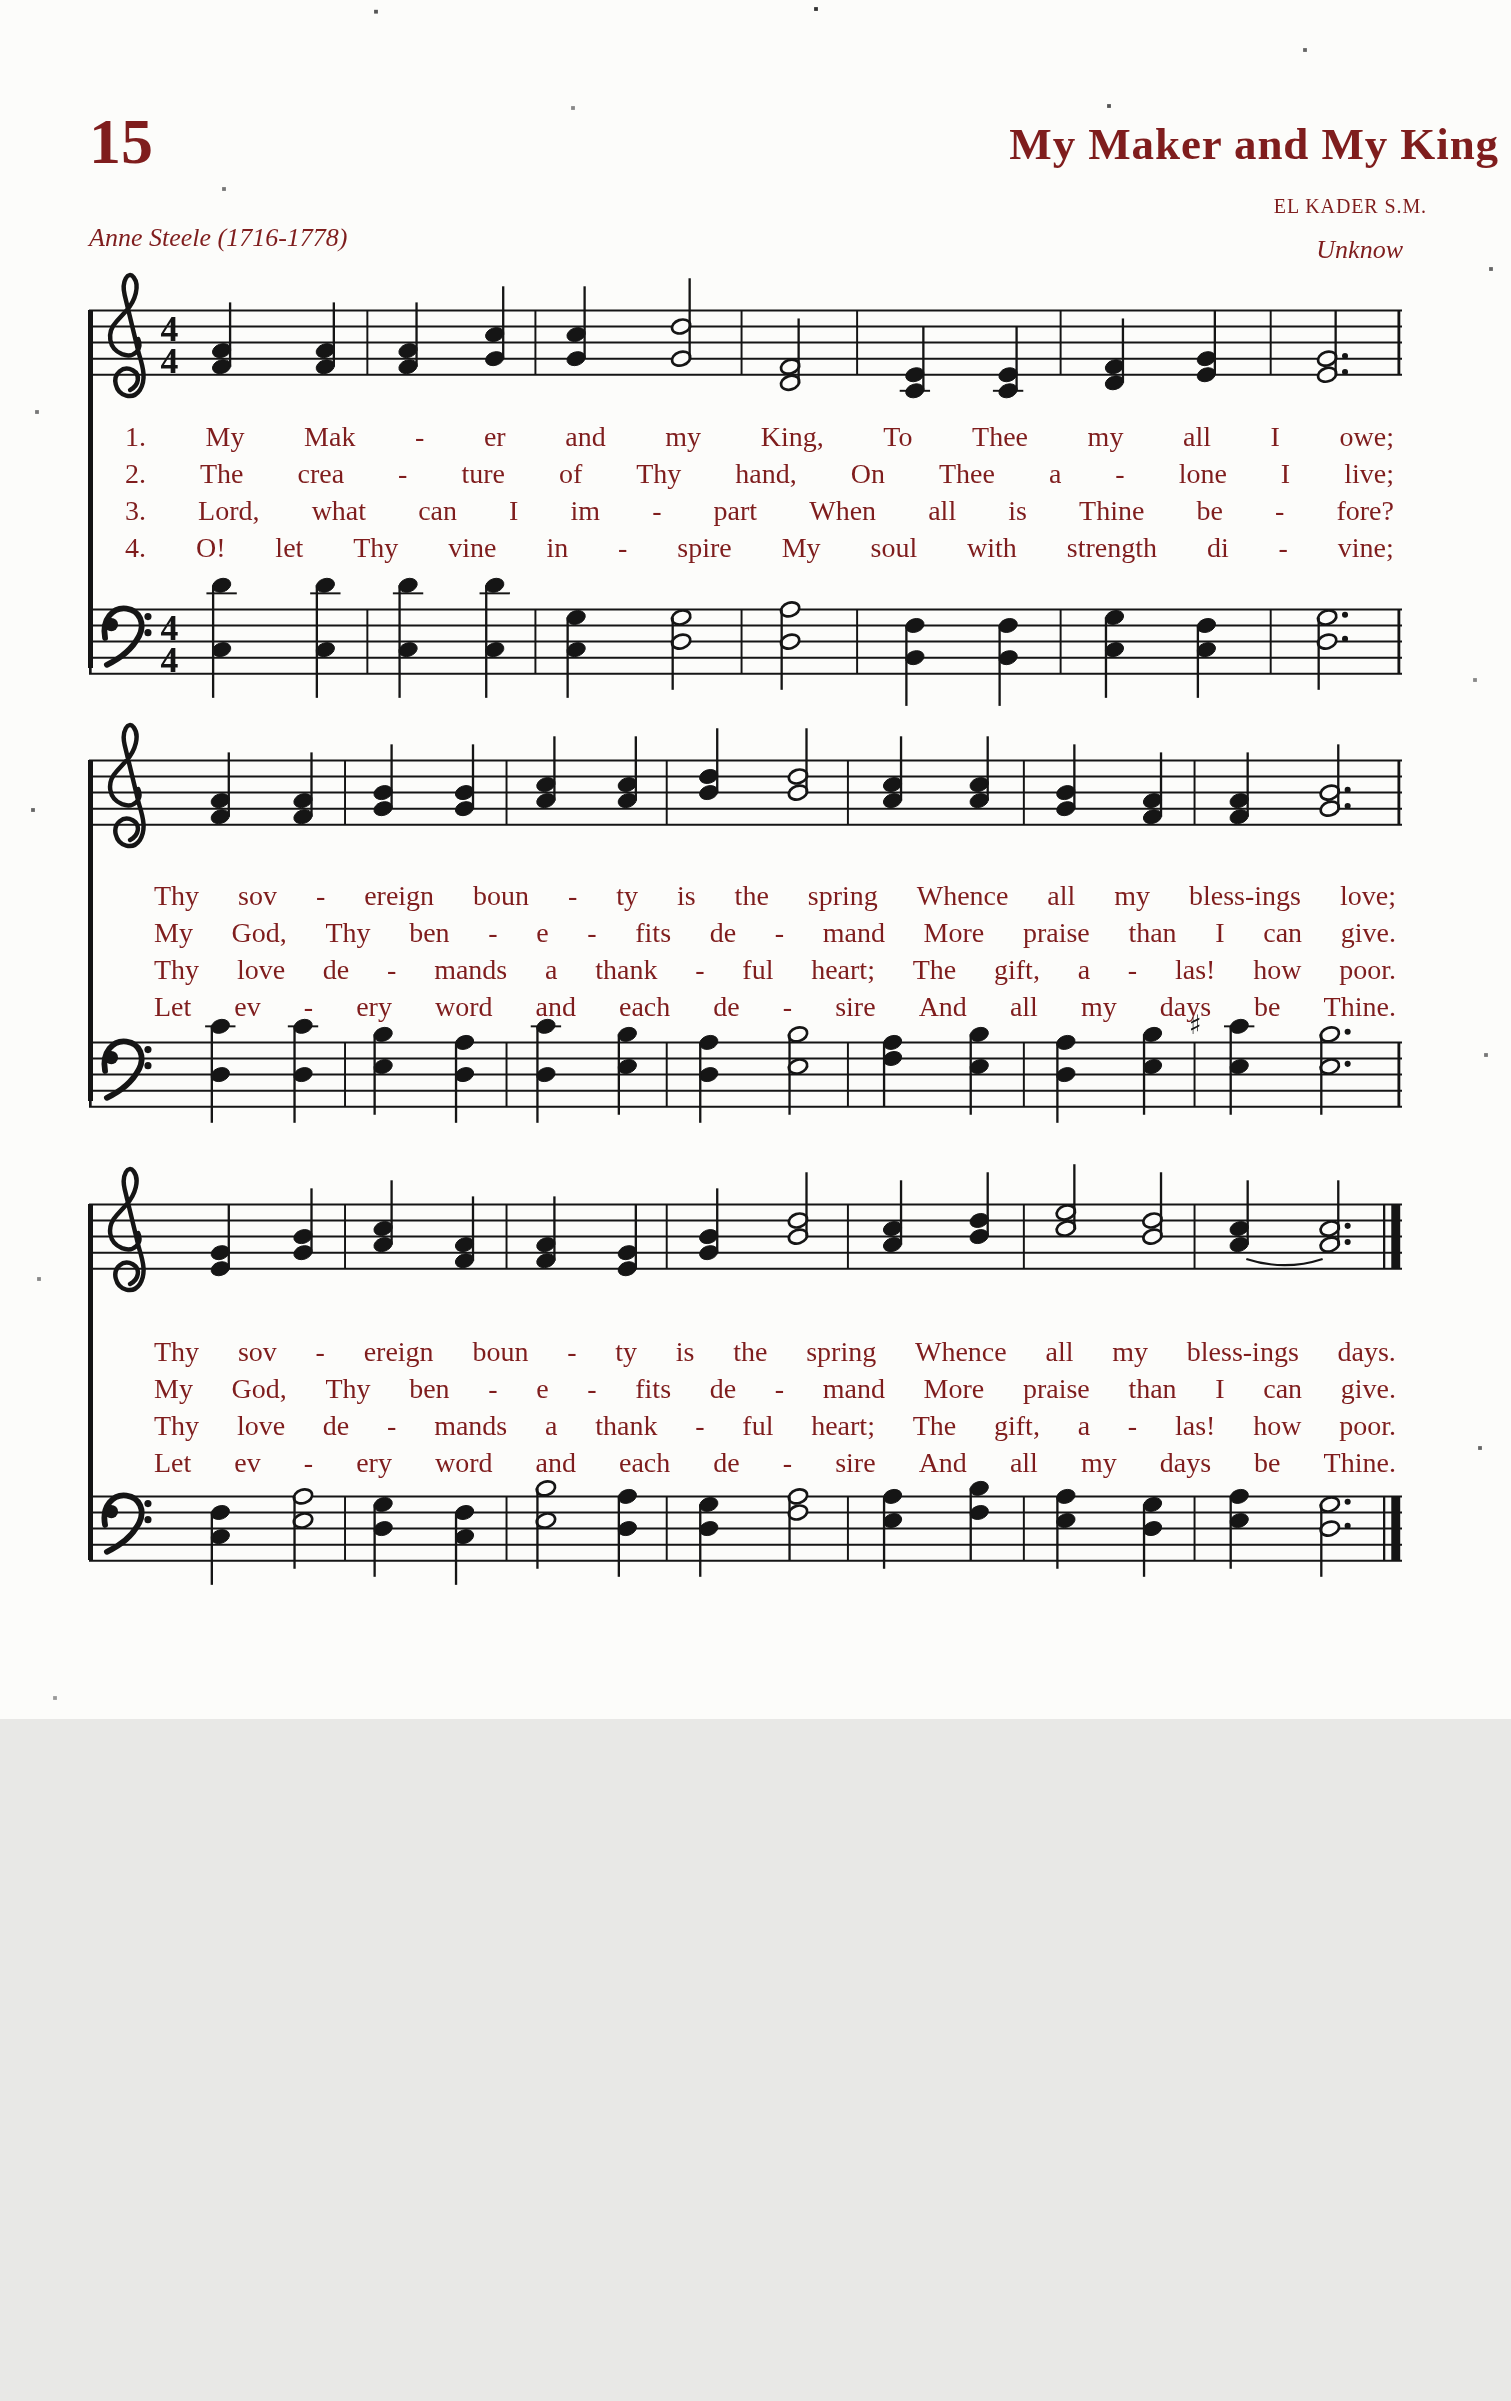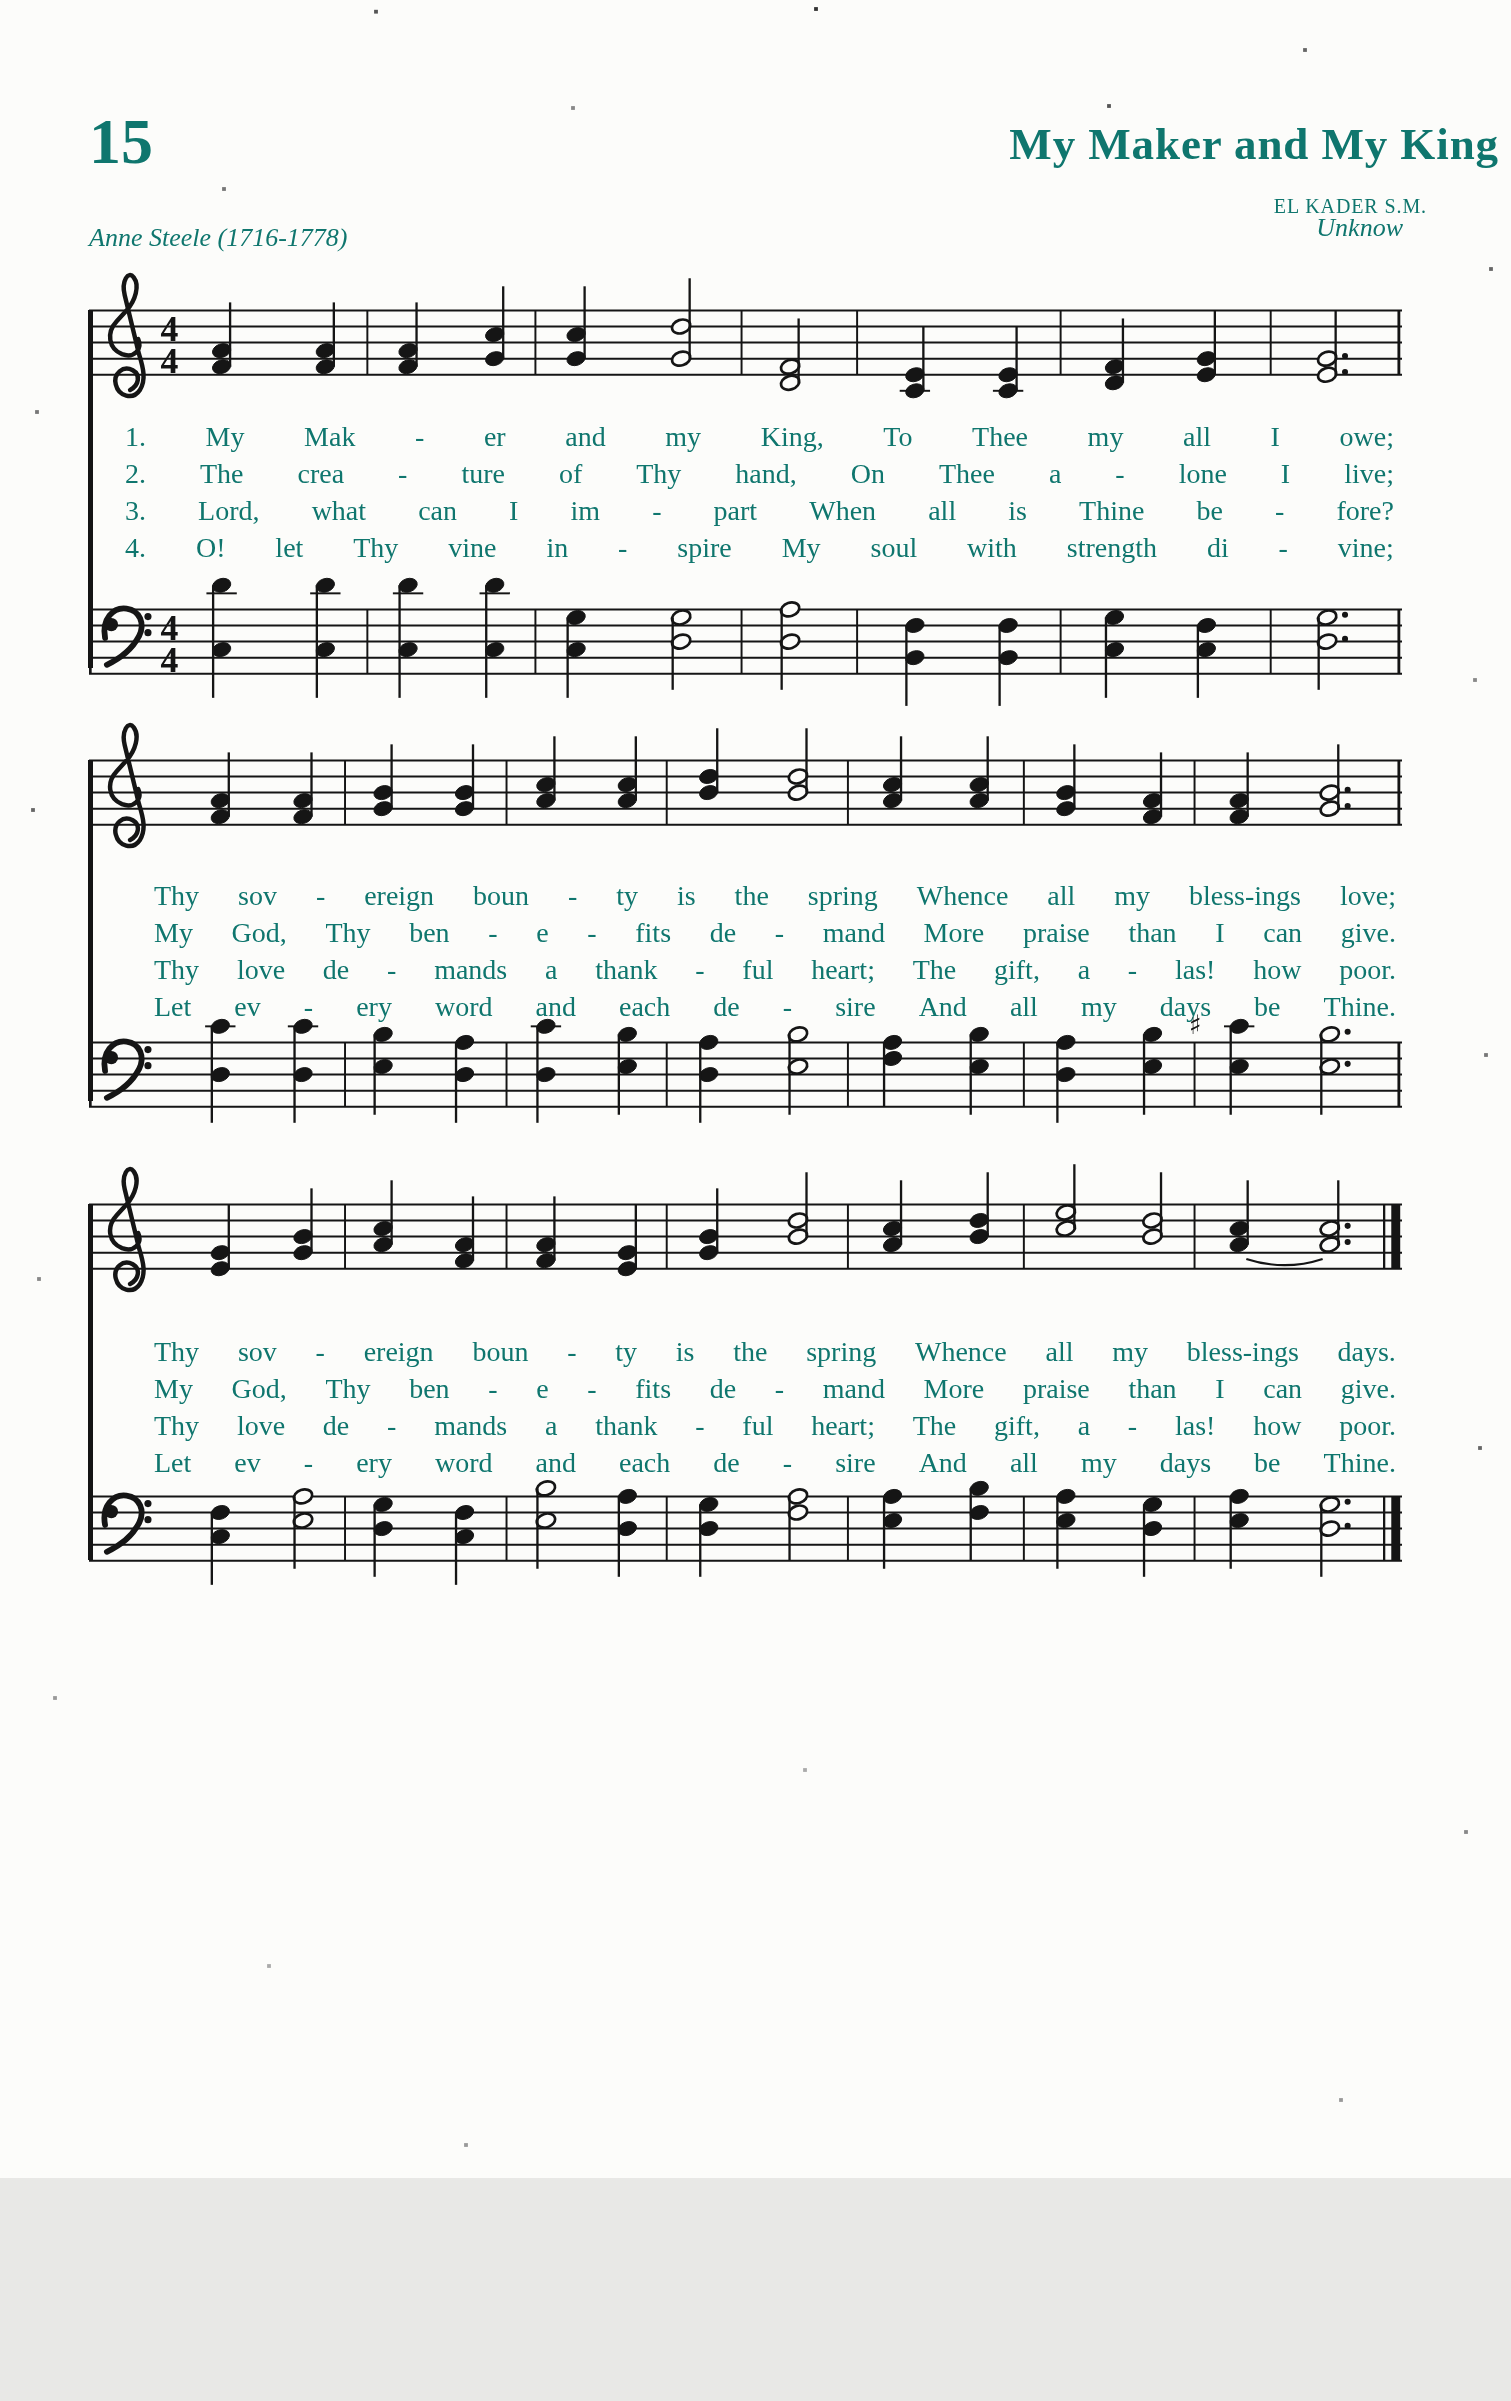--- a/index.html
+++ b/index.html
@@ -1,22 +1,22 @@
 <!DOCTYPE html>
 <html style="font-size:14.3px"><head>
 <meta charset="utf-8">
 <style>
   html,body{margin:0;padding:0;background:#e8e8e6;}
-  .page{position:relative;width:1512px;height:2178px;background:#fcfcfa;
-        font-family:"Liberation Serif","DejaVu Serif",serif;color:#0f766e;overflow:hidden;}
+  .page{position:relative;width:1512px;height:1719px;background:#fcfcfa;
+        font-family:"Liberation Serif","DejaVu Serif",serif;color:#7f1d1d;overflow:hidden;}
   .hymn-number{position:absolute;left:89px;top:105px;font-size:64px;font-weight:bold;}
   .hymn-title{position:absolute;left:0;top:118px;width:1483px;text-align:right;
               font-size:45px;font-weight:bold;letter-spacing:0.9px;padding-left:16px;}
   .tune-name{position:absolute;right:85px;top:195px;font-size:20px;letter-spacing:0.9px;}
-  .composer{position:absolute;right:109px;top:213px;font-size:26px;font-style:italic;}
+  .composer{position:absolute;right:109px;top:235px;font-size:26px;font-style:italic;}
   .author{position:absolute;left:89px;top:223px;font-size:26px;font-style:italic;}
   .lyric-block{position:absolute;display:flex;flex-direction:column;}
   .lyric-line{display:flex;justify-content:space-between;align-items:baseline;
               font-size:28px;height:37px;line-height:37px;white-space:nowrap;}
   .lyric-line span{display:inline-block;}
   .staff{position:absolute;overflow:visible;}
   .sys-connector{position:absolute;width:4.5px;background:#141414;}
   .footer-category{position:absolute;left:121px;top:2258px;font-size:28px;
                    letter-spacing:1.8px;font-weight:500;}
   .noise{position:absolute;left:0;top:0;width:1.8px;height:1.8px;

